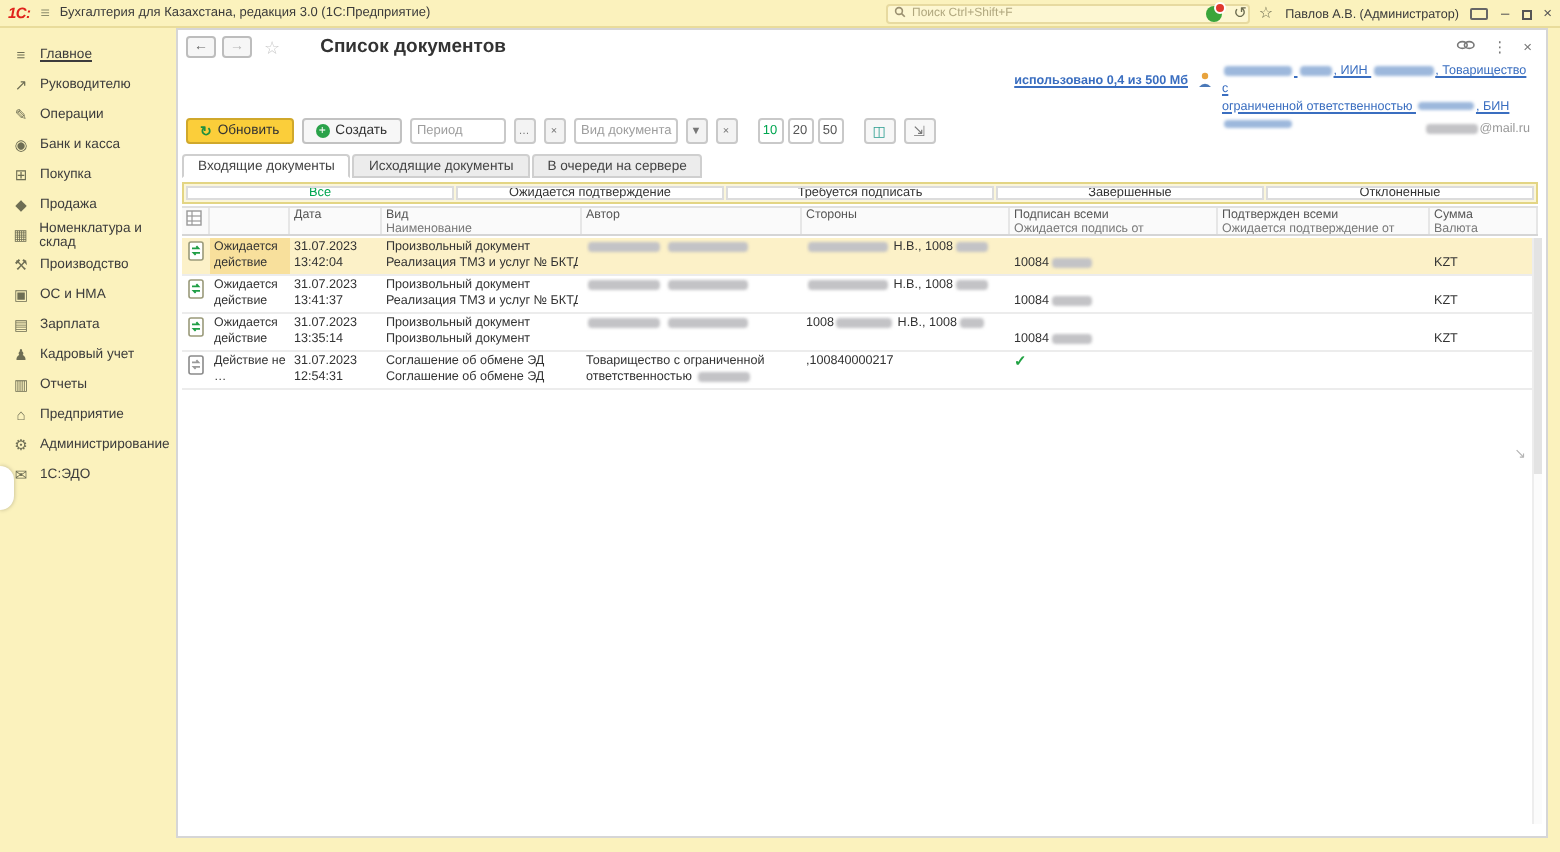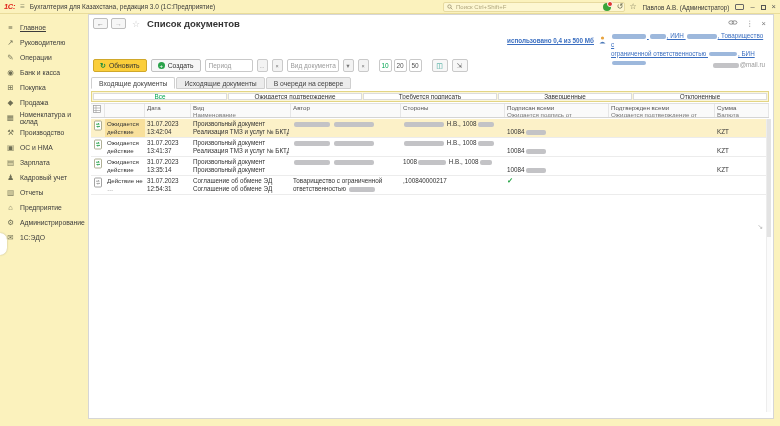--- a/index.html
+++ b/index.html
@@ -36,21 +36,21 @@
 
   
   .panel { position:absolute; left:88px; top:14px; width:686px; height:405px;
     background:#fff; border:1px solid #d6d6d6; }
 
   .navrow { position:absolute; top:3px; left:4px; display:flex; align-items:center; gap:3px; }
   .navbtn { width:15px; height:11px; border:1px solid #bdbdbd; border-radius:2px; background:#f6f6f6;
     color:#666; font-size:7px; display:flex; align-items:center; justify-content:center; }
   .navbtn.fwd { color:#b5b5b5; }
   .fav-star { color:#c9c9c9; font-size:9px; margin:0 3px; }
-  .pg-title { font-size:9.5px; font-weight:bold; color:#333; margin-left:1px; }
+  .pg-title { font-size:9.5px; font-weight:bold; color:#333; margin-left:14px; }
 
   .panel-icons { position:absolute; top:4px; right:7px; display:flex; align-items:center; gap:8px;
     color:#777; font-size:7.5px; }
 
   .info { position:absolute; top:17px; right:8px; display:flex; gap:5px; align-items:flex-start; font-size:6.3px; }
   .storage { color:#3a6ec0; text-decoration:underline; font-weight:bold; white-space:nowrap; margin-top:5px; }
   .person { margin-top:4px; }
   .orgtext { width:154px; color:#3a6ec0; line-height:1.4; }
   .orgtext .seg { text-decoration:underline; }
   .email { position:absolute; top:46px; right:8px; font-size:6.3px; color:#999; }

